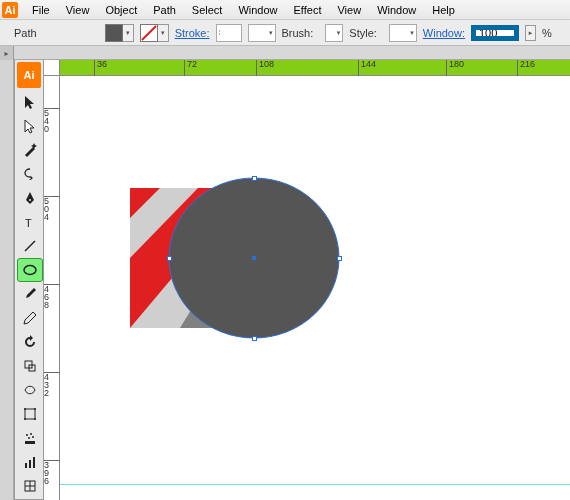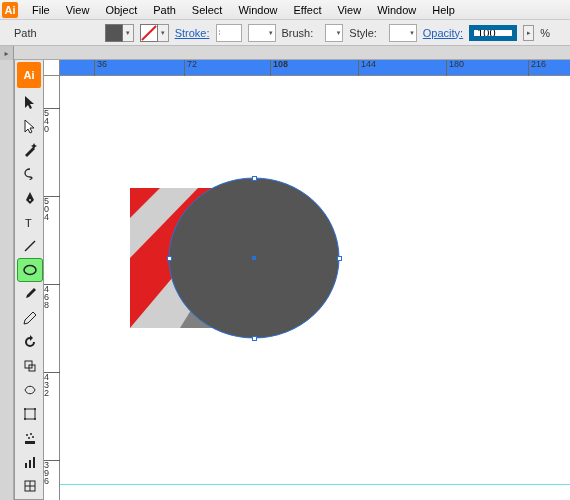--- a/index.html
+++ b/index.html
@@ -22,21 +22,21 @@
 .stripbar { height: 14px; background: #d8d8d8; border-bottom: 1px solid #aaa; display: flex; }
 .stripbtn { width: 14px; height: 14px; background: #c6c6c6; border-right: 1px solid #999; display: flex; align-items: center; justify-content: center; font-size: 8px; color: #555; }
 .workspace { position: absolute; top: 60px; left: 0; right: 0; bottom: 0; display: flex; }
 .toolcol { width: 14px; background: #d4d4d4; border-right: 1px solid #aaa; }
 .toolbox { width: 30px; background: #e8e8e8; border: 1px solid #999; border-top: none; display: flex; flex-direction: column; }
 .tool-head { height: 26px; background: #ff7a00; margin: 2px; border-radius: 2px; display: flex; align-items: center; justify-content: center; color: #fff; font-weight: bold; font-size: 12px; }
 .tool { width: 26px; height: 24px; margin: 0 2px; display: flex; align-items: center; justify-content: center; cursor: default; border: 1px solid transparent; }
 .tool.selected { background: #7ef07e; border: 1px solid #2aa02a; border-radius: 3px; }
 .tool svg { width: 16px; height: 16px; }
 .canvas-area { flex: 1; position: relative; background: #fff; }
-.ruler-h { position: absolute; top: 0; left: 16px; right: 0; height: 16px; background: #3b82f6; border-bottom: 1px solid #888; }
+.ruler-h { position: absolute; top: 0; left: 16px; right: 0; height: 16px; background: #84cc16; border-bottom: 1px solid #888; }
 .ruler-v { position: absolute; top: 16px; left: 0; width: 16px; bottom: 0; background: #fff; border-right: 1px solid #888; }
 .ruler-corner { position: absolute; top: 0; left: 0; width: 16px; height: 16px; background: #fff; border-right: 1px solid #888; border-bottom: 1px solid #888; }
 .tick-h { position: absolute; top: 0; height: 16px; border-left: 1px solid #666; font-size: 9px; color: #333; padding-left: 2px; line-height: 8px; }
 .tick-v { position: absolute; left: 0; width: 16px; border-top: 1px solid #666; font-size: 9px; color: #333; }
 .canvas { position: absolute; top: 16px; left: 16px; right: 0; bottom: 0; background: #fff; overflow: hidden; }
 .guide { position: absolute; left: 0; right: 0; height: 1px; background: #6fe0e8; }
 .sel-handle { position: absolute; width: 5px; height: 5px; background: #fff; border: 1px solid #2a6fd6; }
 .sel-center { position: absolute; width: 4px; height: 4px; background: #2a6fd6; }
 </style>
 </head>
@@ -69,21 +69,21 @@
     <span class="swatch nostroke"></span>
       <span class="swatch-dd">▾</span>
   </div>
   <span class="link">Stroke:</span>
   <div class="spin">⁞</div>
   <div class="dd-wide">▾</div>
   <span class="opt-label">Brush:</span>
   <div class="dd-wide" style="width:18px">▾</div>
   <span class="opt-label">Style:</span>
   <div class="dd-wide">▾</div>
-  <span class="link">Opacity:</span>
+  <span class="link">Window:</span>
   <input class="optxt" value="100" style="">
   <div class="swatch-dd" style="border:1px solid #999;height:16px">▸</div>
   <span class="pct">%</span>
 </div>
 
 <div class="stripbar">
   <div class="stripbtn">▸</div>
 </div>
 
 <div class="workspace">
@@ -191,24 +191,24 @@
             <line x1="3" y1="8" x2="13" y2="8" stroke="#222"></line>
           </svg>
         </div>
       </div>
   </div>
   <div class="canvas-area">
     <div class="ruler-corner"></div>
     <div class="ruler-h" id="rulerH">
         <div class="tick-h" style="left: 34px;">36</div>
         <div class="tick-h" style="left: 124px;">72</div>
-        <div class="tick-h" style="left: 210px; font-weight: bold;">108</div>
+        <div class="tick-h" style="left: 196px;">108</div>
         <div class="tick-h" style="left: 298px;">144</div>
         <div class="tick-h" style="left: 386px;">180</div>
-        <div class="tick-h" style="left: 468px; text-align: center;">216</div>
+        <div class="tick-h" style="left: 457px; text-align: center;">216</div>
       </div>
     <div class="ruler-v" id="rulerV">
         <div class="tick-v" style="top: 32px;">
           <div>
             <div style="line-height: 8px; font-size: 9px;">5</div>
             <div style="line-height: 8px; font-size: 9px;">4</div>
             <div style="line-height: 8px; font-size: 9px;">0</div>
           </div>
         </div>
         <div class="tick-v" style="top: 120px;">

